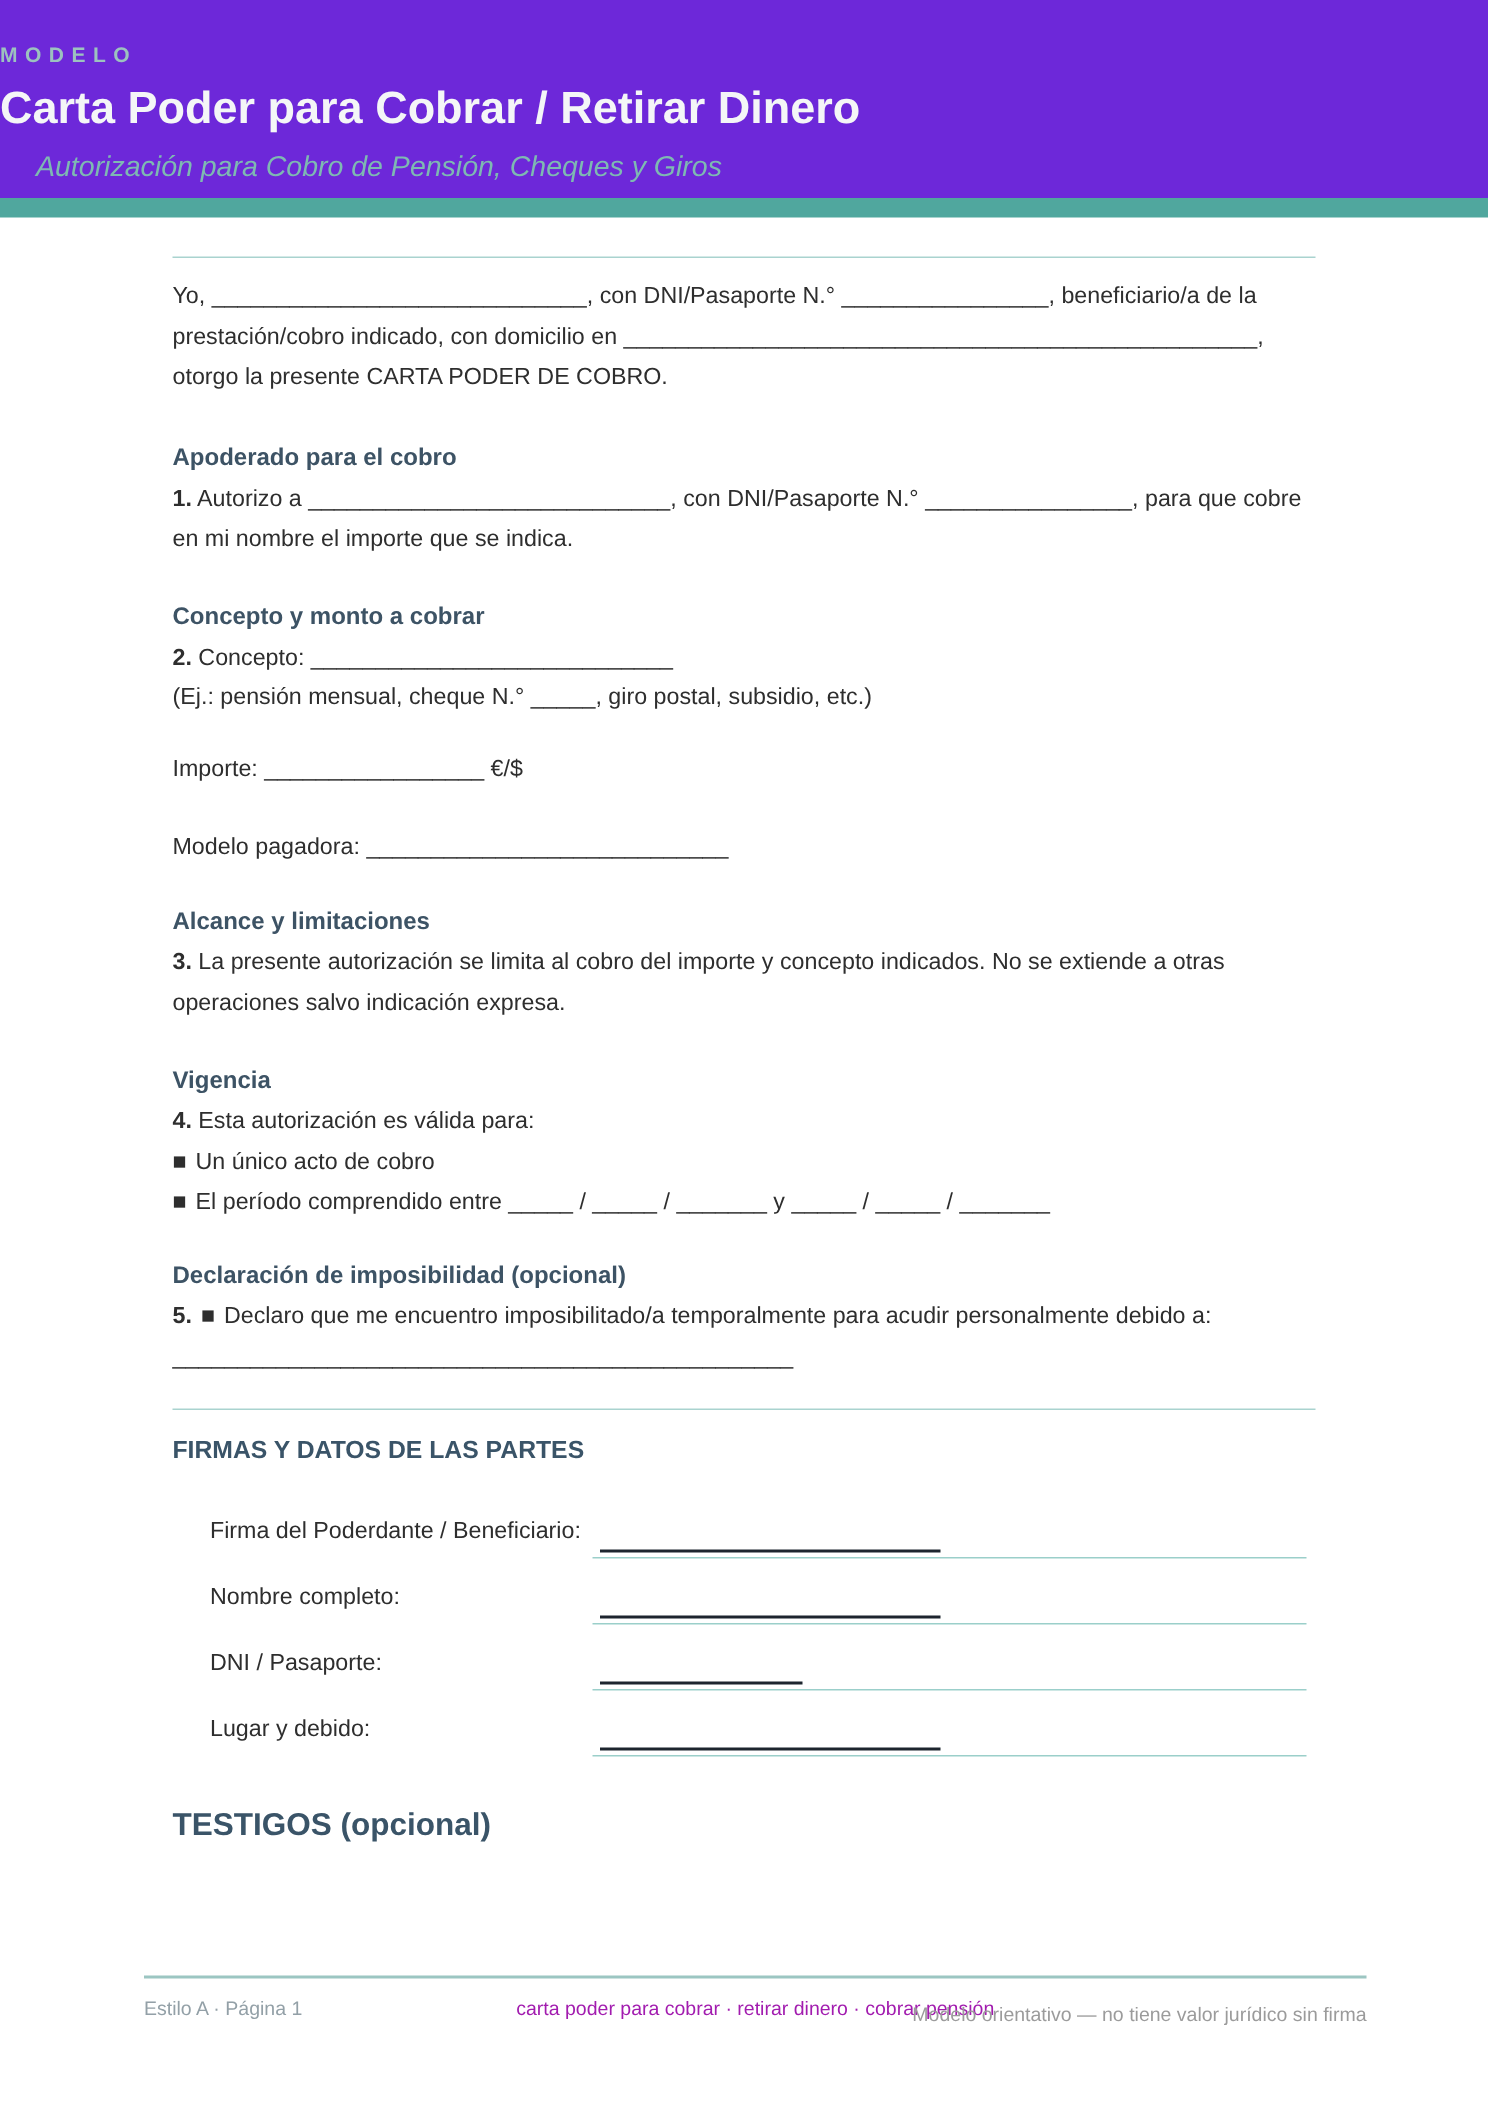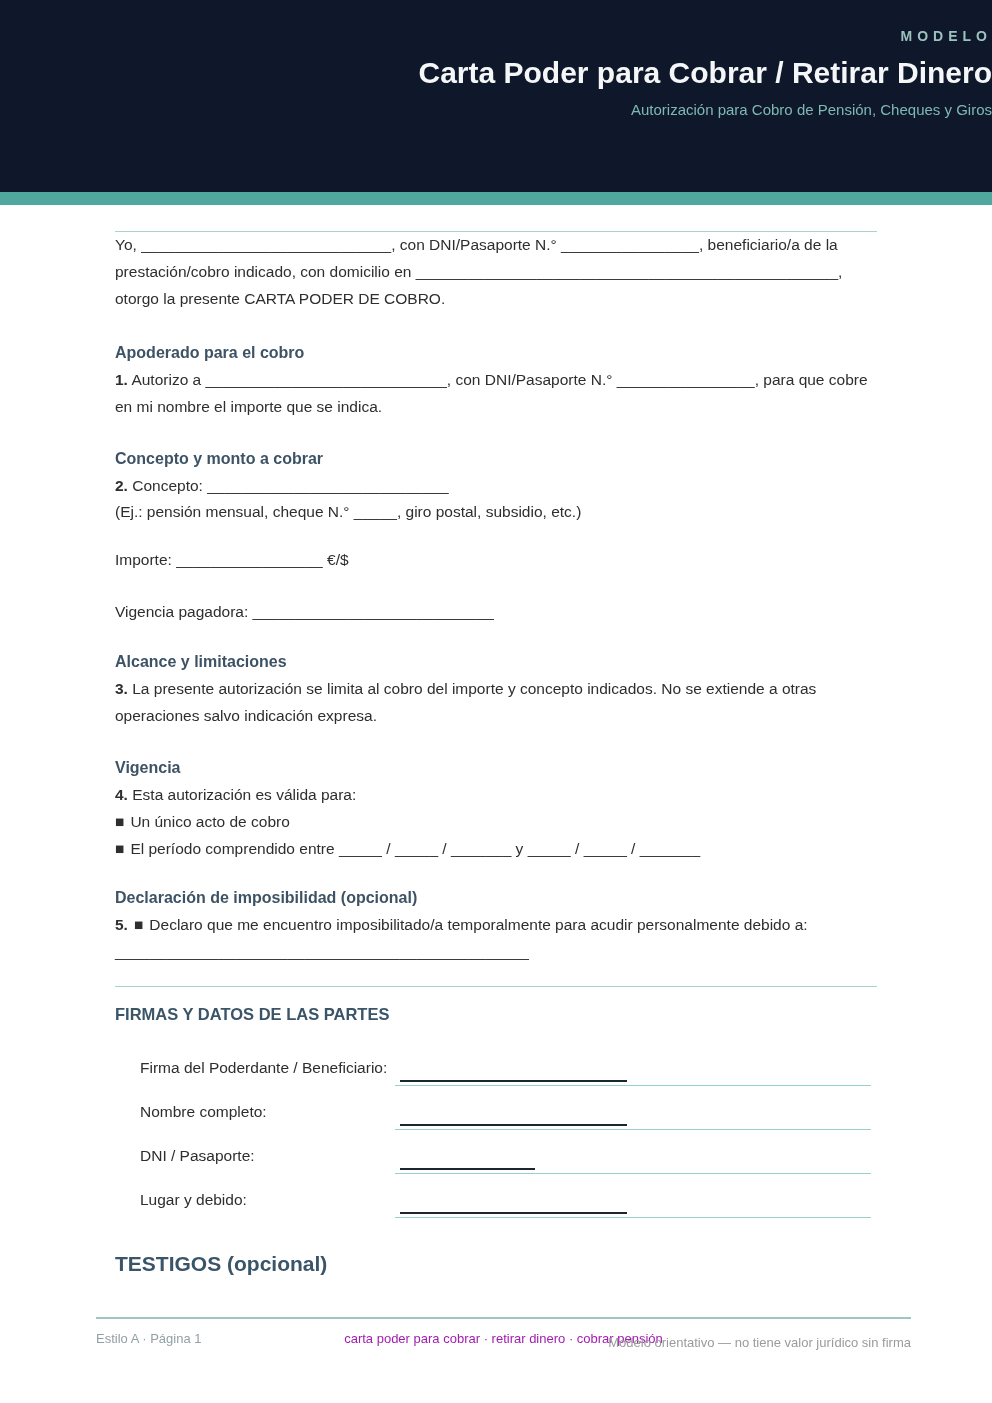--- a/index.html
+++ b/index.html
@@ -1,29 +1,29 @@
 <!DOCTYPE html>
 <html><head>
 <meta charset="utf-8">
 <style>
   html,body { margin:0; padding:0; background:#ffffff; }
   .page {
     position:relative; width:992px; height:1403px; background:#ffffff;
     font-family:"Liberation Sans", sans-serif; color:#2e2e2e; overflow:hidden;
   }
   
-  .doc-header { background:#0f172a; height:192px; text-align:right; box-sizing:border-box; padding-top:28px; }
+  .doc-header { background:#6d28d9; height:132px; text-align:left; box-sizing:border-box; padding-top:28px; }
   .eyebrow { color:#9cc2bf; font-size:14px; letter-spacing:5px; font-weight:bold; }
   .doc-title { color:#f4f6f7; font-size:30px; font-weight:bold; margin-top:12px; }
-  .doc-subtitle { color:#7eb9b2; font-size:15px; margin-top:11px; }
+  .doc-subtitle { color:#7eb9b2; font-size:19px; font-style:italic; margin-top:11px;margin-left:24px; }
   .accent-band { height:13px; background:#50a79e; }
   
   .content { padding:0 115px; font-size:15.5px; line-height:1.74; }
   .rule { border:none; border-top:1px solid #a9d3cf; margin:26px 0 0 0; }
-  .intro { margin-top:0; }
+  .intro { margin-top:13px; }
   p { margin:0; }
   b.num { font-weight:bold; color:#2e2e2e; }
   .sec-heading { color:#3d5365; font-weight:bold; font-size:16px; }
   .sec-apoderado { margin-top:26px; }
   .sec-concepto { margin-top:24px; }
   .sec-alcance { margin-top:22px; }
   .sec-vigencia { margin-top:24px; }
   .sec-declaracion { margin-top:21px; }
   .field-importe { margin-top:21px; }
   .field-periodo { margin-top:25px; }
@@ -70,21 +70,21 @@
     <div class="sec-apoderado">
       <div class="sec-heading">Apoderado para el cobro</div>
       <p><b class="num">1.</b><span> Autorizo a </span><span class="blank">____________________________</span><span>, con DNI/Pasaporte N.° </span><span class="blank">________________</span><span>, para que cobre en mi nombre el importe que se indica.</span></p>
     </div>
 
     <div class="sec-concepto">
       <div class="sec-heading">Concepto y monto a cobrar</div>
       <p><b class="num">2.</b><span> Concepto: </span><span class="blank">____________________________</span></p>
       <p>(Ej.: pensión mensual, cheque N.° _____, giro postal, subsidio, etc.)</p>
       <p class="field-importe"><span>Importe: </span><span class="blank">_________________</span><span> €/$</span></p>
-      <p class="field-entidad"><span>Vigencia pagadora: </span><span class="blank">____________________________</span></p>
+      <p class="field-entidad"><span>Modelo pagadora: </span><span class="blank">____________________________</span></p>
     </div>
 
     <div class="sec-alcance">
       <div class="sec-heading">Alcance y limitaciones</div>
       <p><b class="num">3.</b><span> La presente autorización se limita al cobro del importe y concepto indicados. No se extiende a otras operaciones salvo indicación expresa.</span></p>
     </div>
 
     <div class="sec-vigencia">
       <div class="sec-heading">Vigencia</div>
       <p><b class="num">4.</b><span> Esta autorización es válida para:</span></p>

